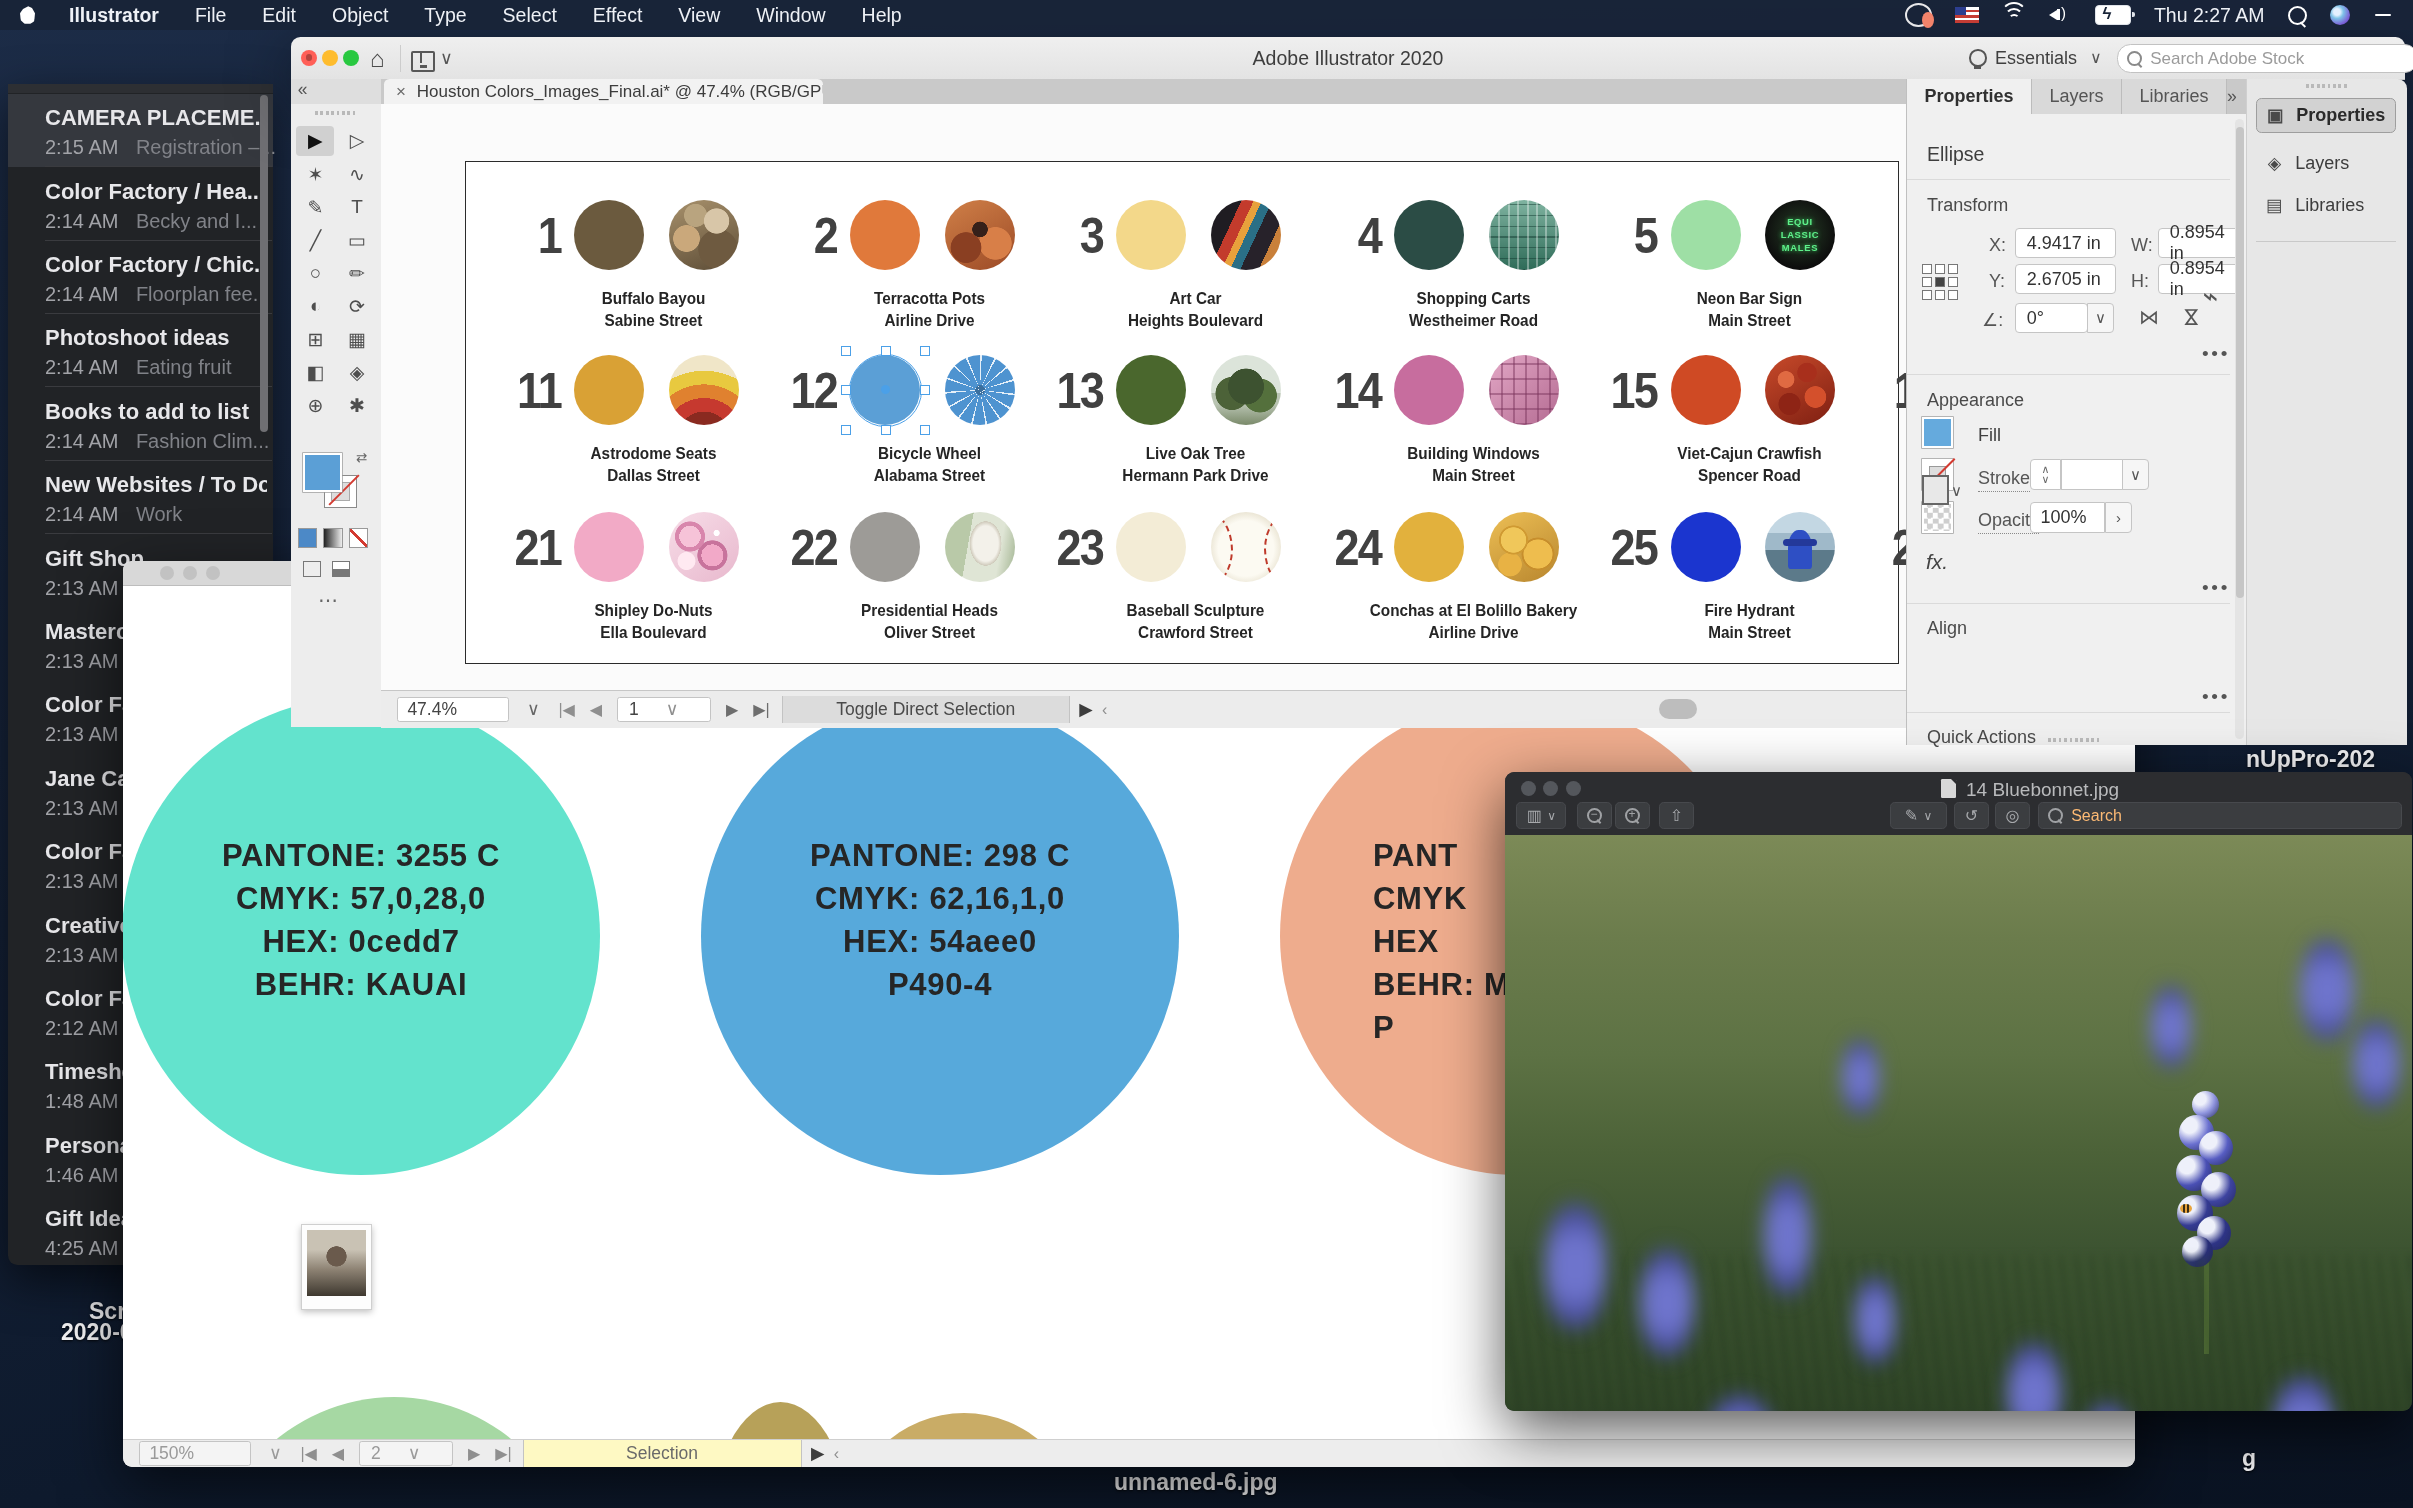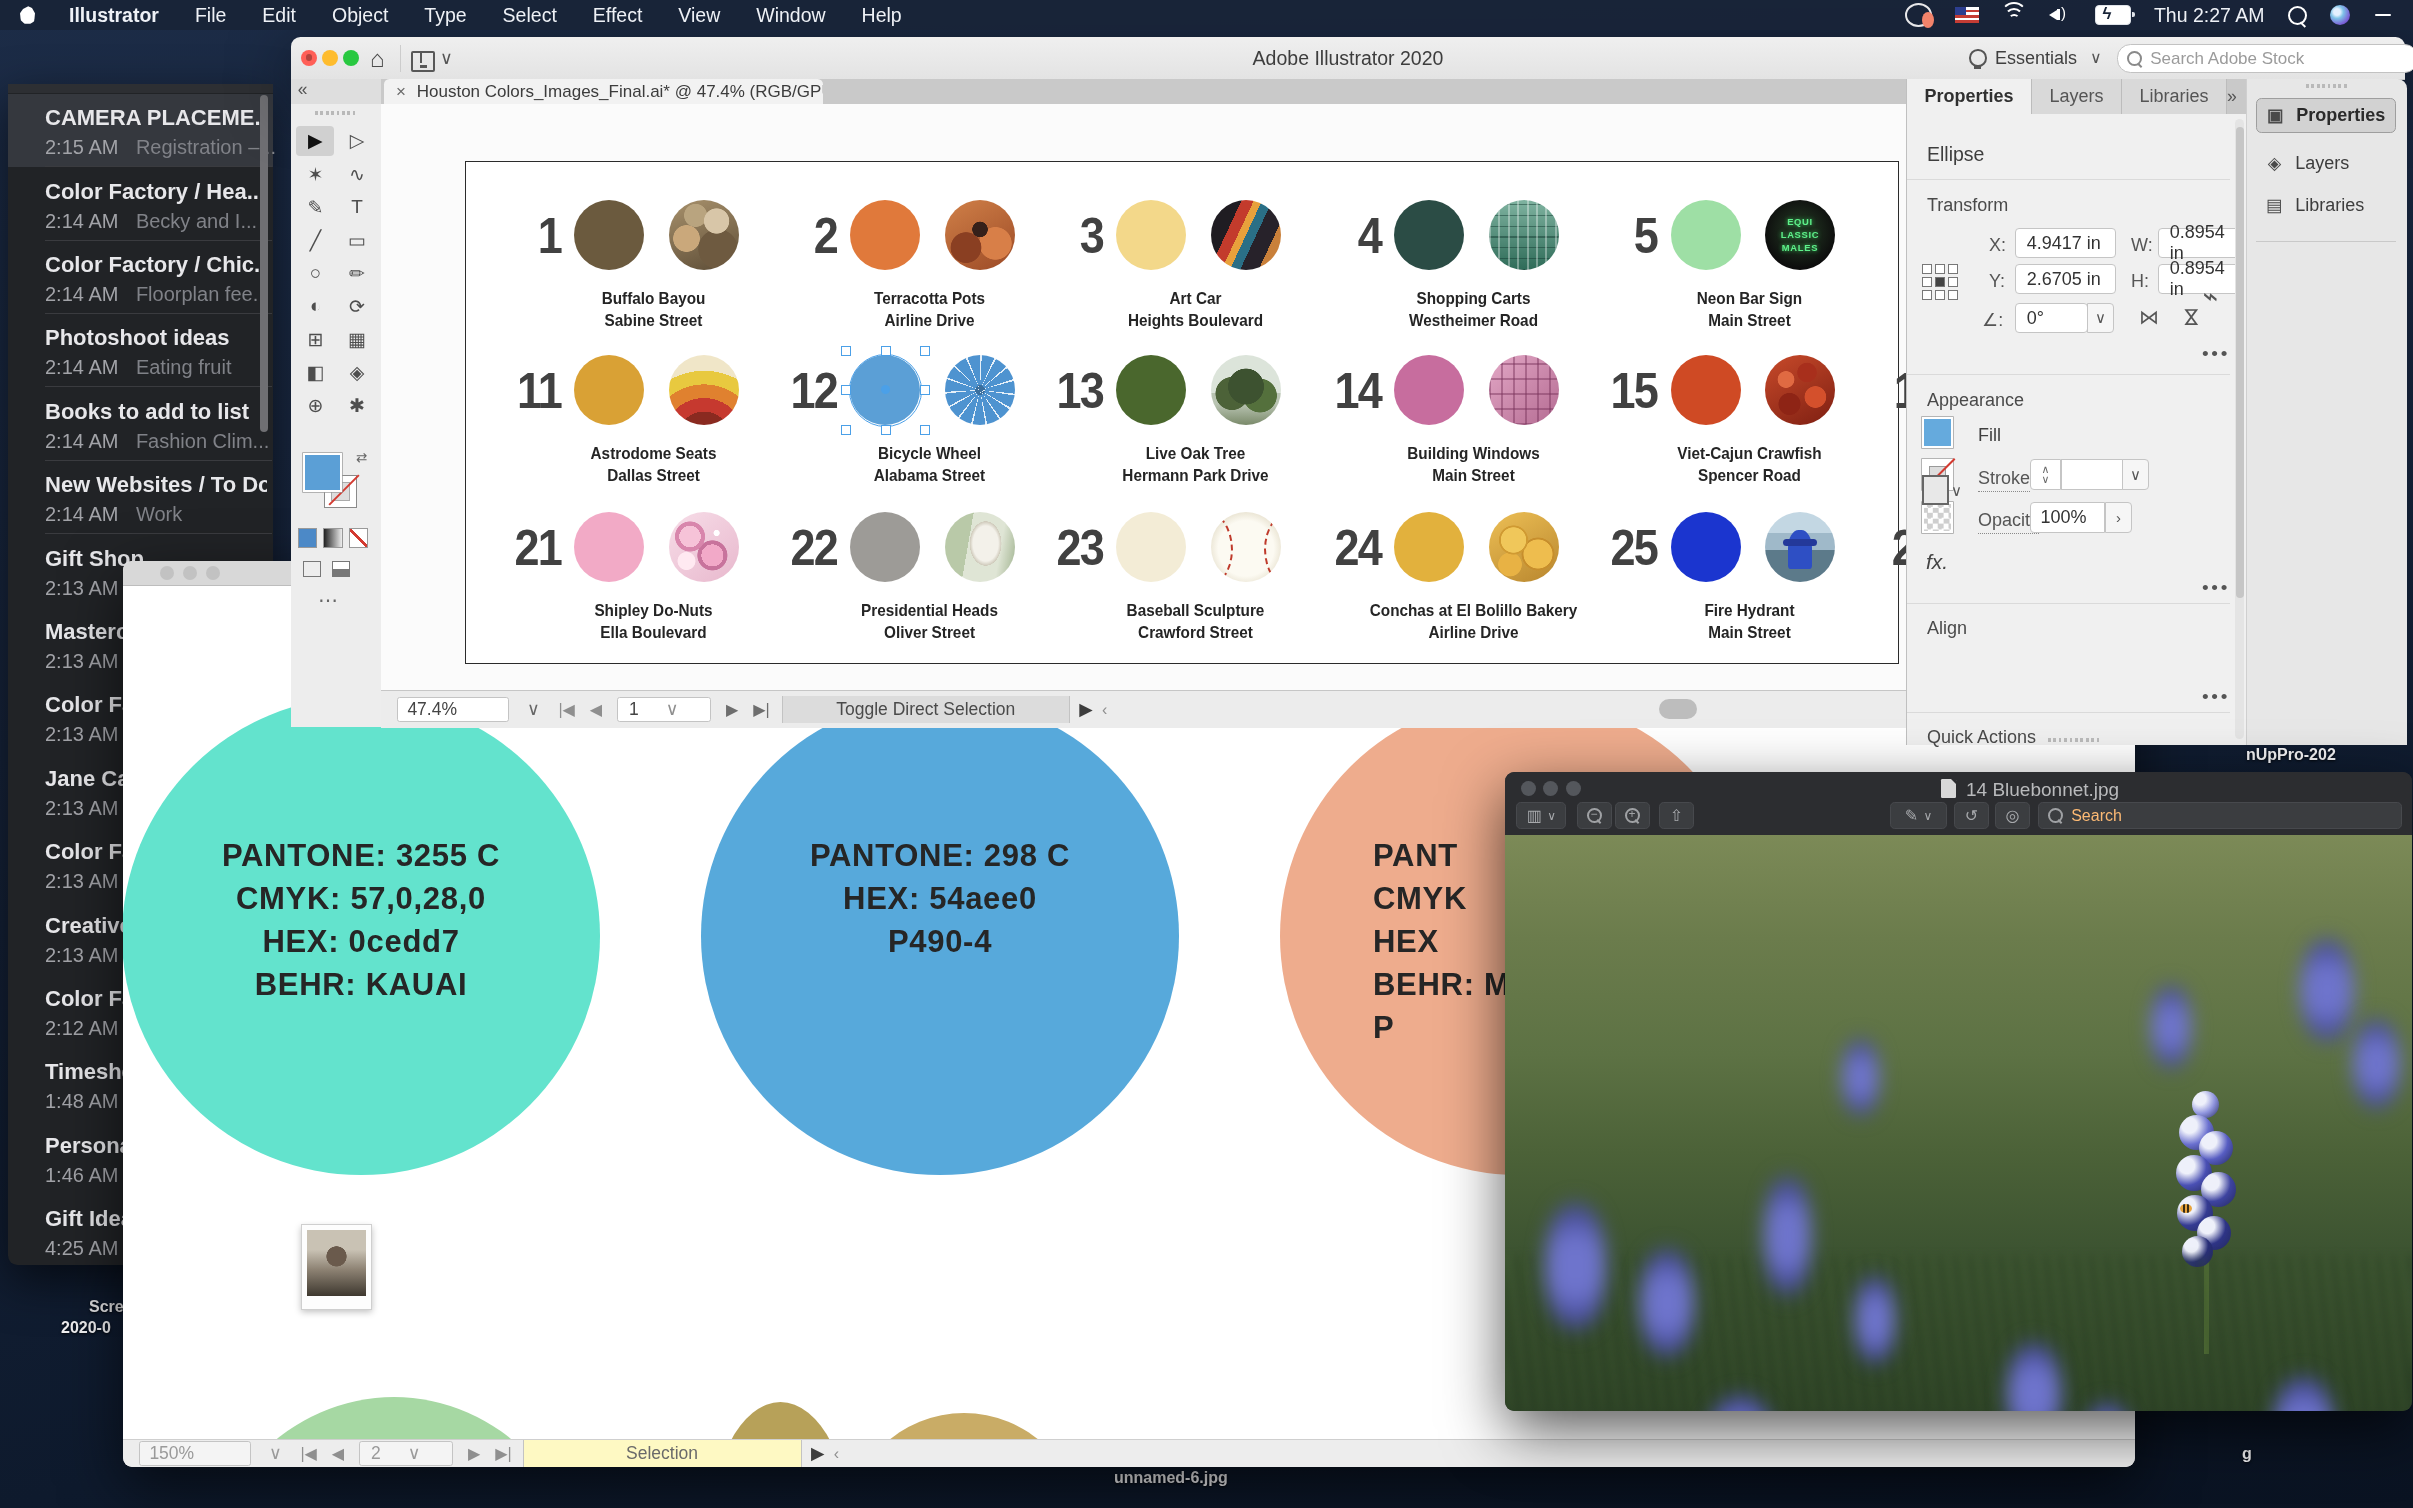--- a/index.html
+++ b/index.html
@@ -222,21 +222,21 @@
      background:linear-gradient(180deg,#7c8a57 0%,#6b7c4c 18%,#5d7244 38%,#4c6238 55%,#3a5130 75%,#2c4126 100%);}
   .blob{position:absolute;border-radius:50%;filter:blur(9.4px);}
   #flower-main{position:absolute;left:657px;top:256px;width:88px;height:263px;}
   #flower-main .stem{position:absolute;left:42px;top:162px;width:4.7px;height:101px;background:#4f6b35;filter:blur(0.7px);}
   .petal{position:absolute;border-radius:50%;}
   .bee{position:absolute;left:675px;top:369px;width:12px;height:8.8px;border-radius:50%;
        background:repeating-linear-gradient(90deg,#e8a33c 0 2.7px,#3a2d14 2.7px 4.7px);}
   .grass{position:absolute;left:0;right:0;bottom:0;height:155px;filter:blur(4px);
      background:repeating-linear-gradient(83deg,rgba(30,50,24,.55) 0 4px,rgba(90,120,60,.35) 4px 7.4px,transparent 7.4px 15px);}
   
-  .desk-label{position:absolute;color:#f2f2f4;font-size:16px;font-weight:bold;text-shadow:0 1.3px 2.7px rgba(0,0,0,.8);z-index:1;}
+  .desk-label{position:absolute;color:#f2f2f4;font-size:23px;font-weight:bold;text-shadow:0 1.3px 2.7px rgba(0,0,0,.8);z-index:1;}
 </style>
 </head>
 <body>
 
 <div id="menubar" class="abs">
   <div id="menu-left">
     <span id="apple-logo"></span>
   <span class="menu-item app">Illustrator</span>
       <span class="menu-item">File</span>
       <span class="menu-item">Edit</span>
@@ -363,20 +363,21 @@
       <div class="pt-circle" style="left: 578px; background: rgb(87, 169, 219);"></div>
       <div class="pt-circle" style="left: 1157px; background: rgb(238, 172, 141);"></div>
       <div class="pt-lines" style="left: -18px; top: 273px;">
         <div>PANTONE: 3255 C</div>
         <div>CMYK:  57,0,28,0</div>
         <div>HEX:  0cedd7</div>
         <div>BEHR: KAUAI</div>
       </div>
       <div class="pt-lines" style="left: 561px; top: 273px;">
         <div>PANTONE: 298 C</div>
+        <div>CMYK:  62,16,1,0</div>
         <div>HEX:  54aee0</div>
         <div>P490-4</div>
       </div>
       <div class="pt-frag" style="left: 1250px; top: 273px;">PANT</div>
       <div class="pt-frag" style="left: 1250px; top: 316px;">CMYK</div>
       <div class="pt-frag" style="left: 1250px; top: 359px;">HEX</div>
       <div class="pt-frag" style="left: 1250px; top: 402px;">BEHR: M</div>
       <div class="pt-frag" style="left: 1250px; top: 445px;">P</div>
       <div class="dome" style="left: 79px; top: 836px; width: 384px; height: 404px; background: rgb(166, 216, 163);"></div>
       <div class="dome" style="left: 585px; top: 841px; width: 145px; height: 283px; background: rgb(183, 161, 89);"></div>

